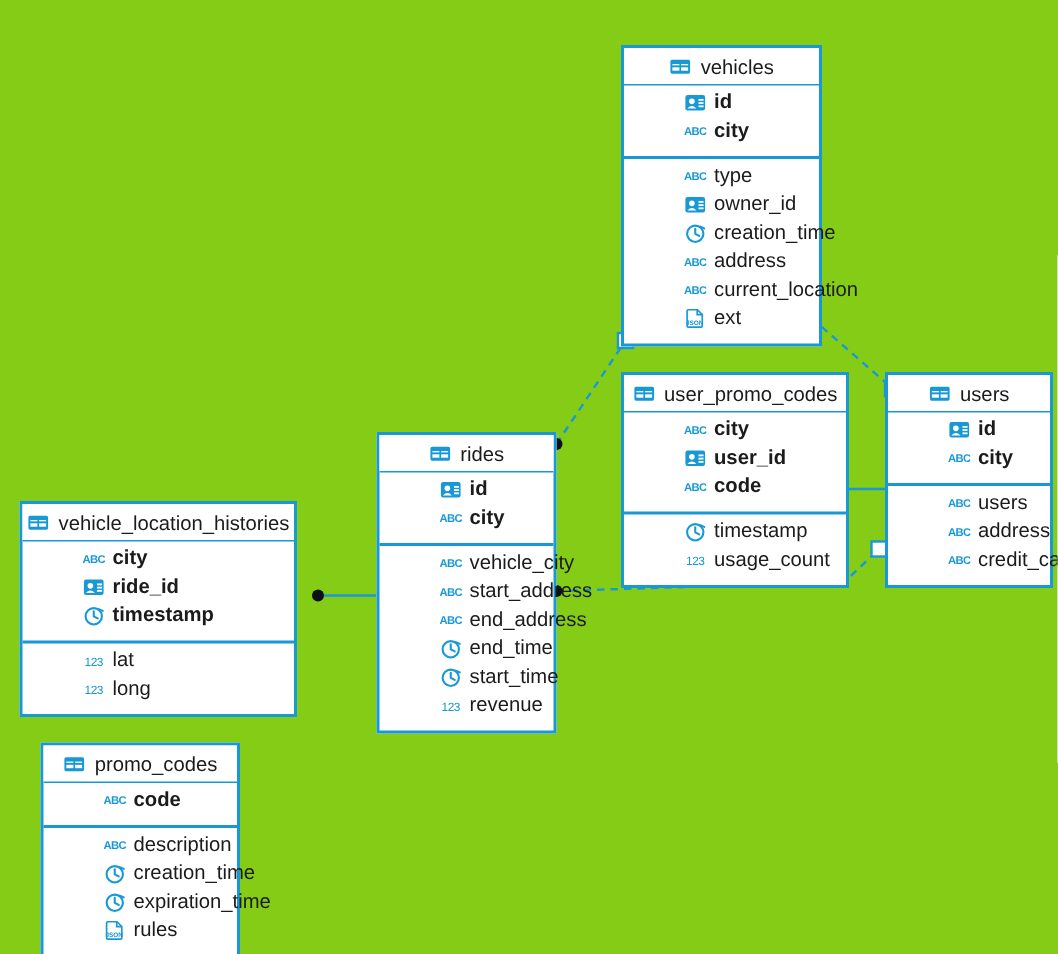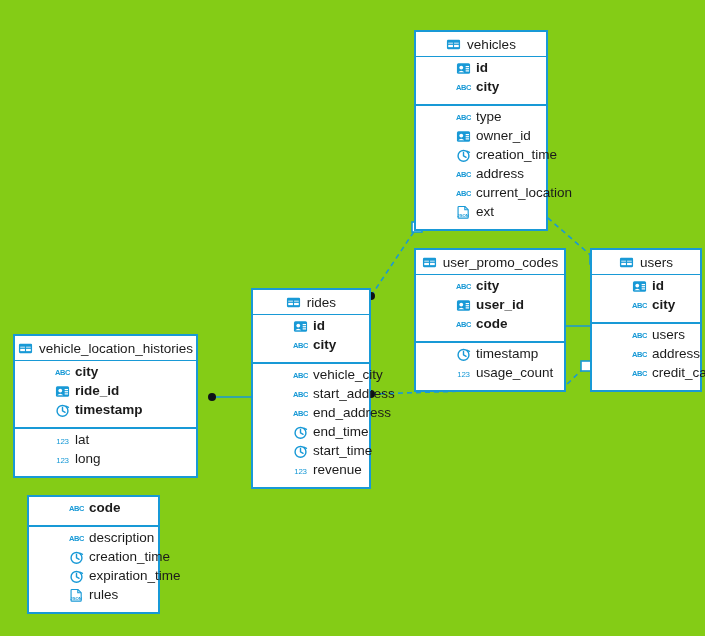--- a/index.html
+++ b/index.html
@@ -483,20 +483,32 @@
           <span class="ico">
             <svg viewBox="0 0 16 16" width="15" height="15">
               <text x="8" y="11.5" text-anchor="middle" font-family="&quot;Liberation Sans&quot;, sans-serif" font-size="8.5" fill="#1899d6" letter-spacing="-0.3">123</text>
             </svg>
           </span>
           <span class="col-label">long</span>
         </div>
       </div>
     </div>
     <div class="table-node" style="left: 27px; top: 495px; width: 133px;">
+      <div class="tbl-title">
+        <span class="ico">
+          <svg viewBox="0 0 16 16" width="15" height="15">
+            <rect x="1" y="3" width="14" height="10" rx="1.2" fill="#1899d6"></rect>
+            <rect x="2.4" y="6.1" width="5.0" height="0.9" fill="#fff"></rect>
+            <rect x="8.6" y="6.1" width="5.0" height="0.9" fill="#fff"></rect>
+            <rect x="2.4" y="8.4" width="5.0" height="2.4" fill="#fff"></rect>
+            <rect x="8.6" y="8.4" width="5.0" height="2.4" fill="#fff"></rect>
+          </svg>
+        </span>
+        <span>promo_codes</span>
+      </div>
       <div class="tbl-section pk">
         <div class="col-row is-pk">
           <span class="ico">
             <svg viewBox="0 0 16 16" width="15" height="15">
               <text x="8" y="11" text-anchor="middle" font-family="&quot;Liberation Sans&quot;, sans-serif" font-size="8" font-weight="bold" fill="#1899d6" letter-spacing="-0.4">ABC</text>
             </svg>
           </span>
           <span class="col-label">code</span>
         </div>
       </div>

